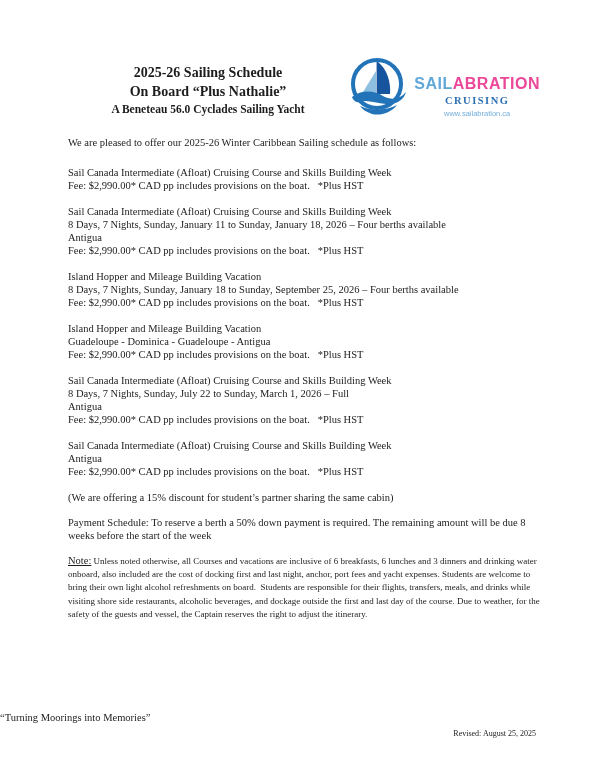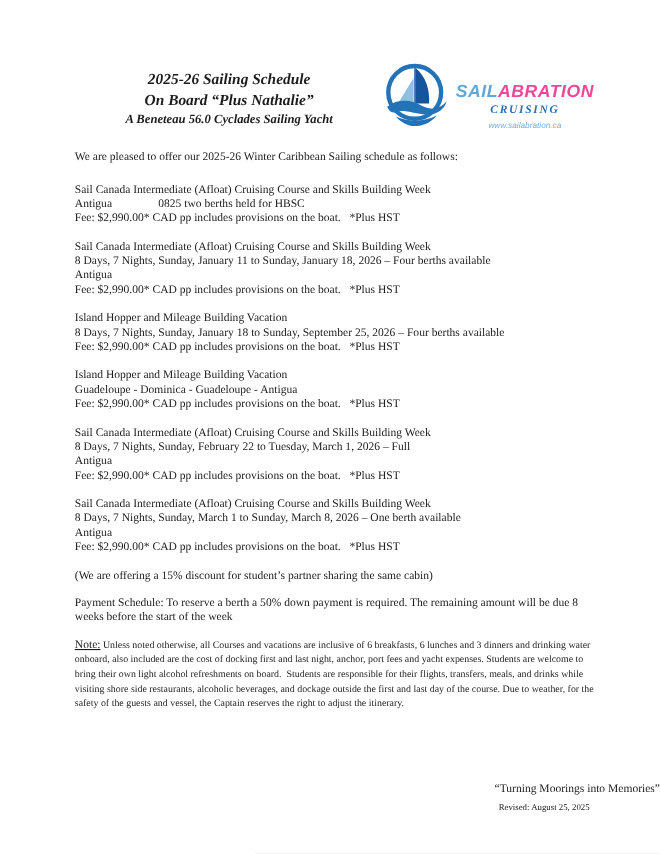--- a/index.html
+++ b/index.html
@@ -3,23 +3,22 @@
 <meta charset="utf-8">
 <style>
   html,body{margin:0;padding:0;background:#e8e8e8;}
   .page{
     width:600px;height:776px;background:#ffffff;margin:0 auto;
     font-family:"Liberation Serif",serif;color:#1c1c1c;
     position:relative;overflow:hidden;box-sizing:border-box;
   }
   
   .header{
-    display:flex;justify-content:flex-end;align-items:flex-start;
+    display:flex;justify-content:space-between;align-items:flex-start;
     padding:55px 60px 0 68px;
-    font-style:italic;
   }
   .title-block{width:280px;text-align:center;padding-top:8px;}
   .title-line{font-size:14px;font-weight:bold;line-height:19px;margin:0;}
   .subtitle-line{font-size:11.5px;font-weight:bold;line-height:15px;margin:1px 0 0 0;}
   .logo{display:flex;align-items:flex-start;}
   .logo svg{display:block;}
   .logo-text{text-align:center;padding-top:21px;margin-left:2px;}
   .brand{
     font-family:"Liberation Sans",sans-serif;font-weight:bold;
     font-size:16px;line-height:16px;letter-spacing:.5px;white-space:nowrap;
@@ -37,21 +36,21 @@
   .content p{margin:0;font-size:10.5px;line-height:13px;white-space:pre-wrap;}
   .intro{margin-top:17px !important;margin-bottom:17px !important;}
   .trip-block{margin-bottom:13px;}
   .discount{margin-top:3px !important;}
   .payment{margin-top:12px !important;}
   .note{margin-top:12px !important;font-size:9px !important;line-height:13.2px !important;}
   .note-label{font-size:10.5px;text-decoration:underline;}
   
   .slogan{
     position:absolute;top:712px;left:0;width:100%;
-    text-align:right;font-size:10.5px;margin:0;
+    text-align:left;font-size:10.5px;margin:0;
   }
   .revision{
     position:absolute;top:729px;right:64px;
     font-size:8px;margin:0;
   }
 </style>
 </head>
 <body>
 
 <div class="page">
@@ -80,21 +79,20 @@
         <div class="website" style="color:#74AEDB;">www.sailabration.ca</div>
       </div>
     </div>
   </div>
 
   <div class="content">
     <p class="intro">We are pleased to offer our 2025-26 Winter Caribbean Sailing schedule as follows:</p>
 
     <div class="trip-block">
       <p>Sail Canada Intermediate (Afloat) Cruising Course and Skills Building Week</p>
-      <p>Antigua                0825 two berths held for HBSC</p>
       <p>Fee: $2,990.00* CAD pp includes provisions on the boat.   *Plus HST</p>
     </div>
 
     <div class="trip-block">
       <p>Sail Canada Intermediate (Afloat) Cruising Course and Skills Building Week</p>
       <p>8 Days, 7 Nights, Sunday, January 11 to Sunday, January 18, 2026 – Four berths available</p>
       <p>Antigua</p>
       <p>Fee: $2,990.00* CAD pp includes provisions on the boat.   *Plus HST</p>
     </div>
 
@@ -105,28 +103,27 @@
     </div>
 
     <div class="trip-block">
       <p>Island Hopper and Mileage Building Vacation</p>
       <p>Guadeloupe - Dominica - Guadeloupe - Antigua</p>
       <p>Fee: $2,990.00* CAD pp includes provisions on the boat.   *Plus HST</p>
     </div>
 
     <div class="trip-block">
       <p>Sail Canada Intermediate (Afloat) Cruising Course and Skills Building Week</p>
-      <p>8 Days, 7 Nights, Sunday, February 22 to Tuesday, March 1, 2026 – Full</p>
+      <p>8 Days, 7 Nights, Sunday, July 22 to Sunday, March 1, 2026 – Full</p>
       <p>Antigua</p>
       <p>Fee: $2,990.00* CAD pp includes provisions on the boat.   *Plus HST</p>
     </div>
 
     <div class="trip-block">
       <p>Sail Canada Intermediate (Afloat) Cruising Course and Skills Building Week</p>
-      <p>8 Days, 7 Nights, Sunday, March 1 to Sunday, March 8, 2026 – One berth available</p>
       <p>Antigua</p>
       <p>Fee: $2,990.00* CAD pp includes provisions on the boat.   *Plus HST</p>
     </div>
 
     <p class="discount">(We are offering a 15% discount for student’s partner sharing the same cabin)</p>
 
     <p class="payment">Payment Schedule: To reserve a berth a 50% down payment is required. The remaining amount will be due 8 weeks before the start of the week</p>
 
     <p class="note"><span class="note-label">Note:</span><span> Unless noted otherwise, all Courses and vacations are inclusive of 6 breakfasts, 6 lunches and 3 dinners and drinking water onboard, also included are the cost of docking first and last night, anchor, port fees and yacht expenses. Students are welcome to bring their own light alcohol refreshments on board.  Students are responsible for their flights, transfers, meals, and drinks while visiting shore side restaurants, alcoholic beverages, and dockage outside the first and last day of the course. Due to weather, for the safety of the guests and vessel, the Captain reserves the right to adjust the itinerary.</span></p>
   </div>

